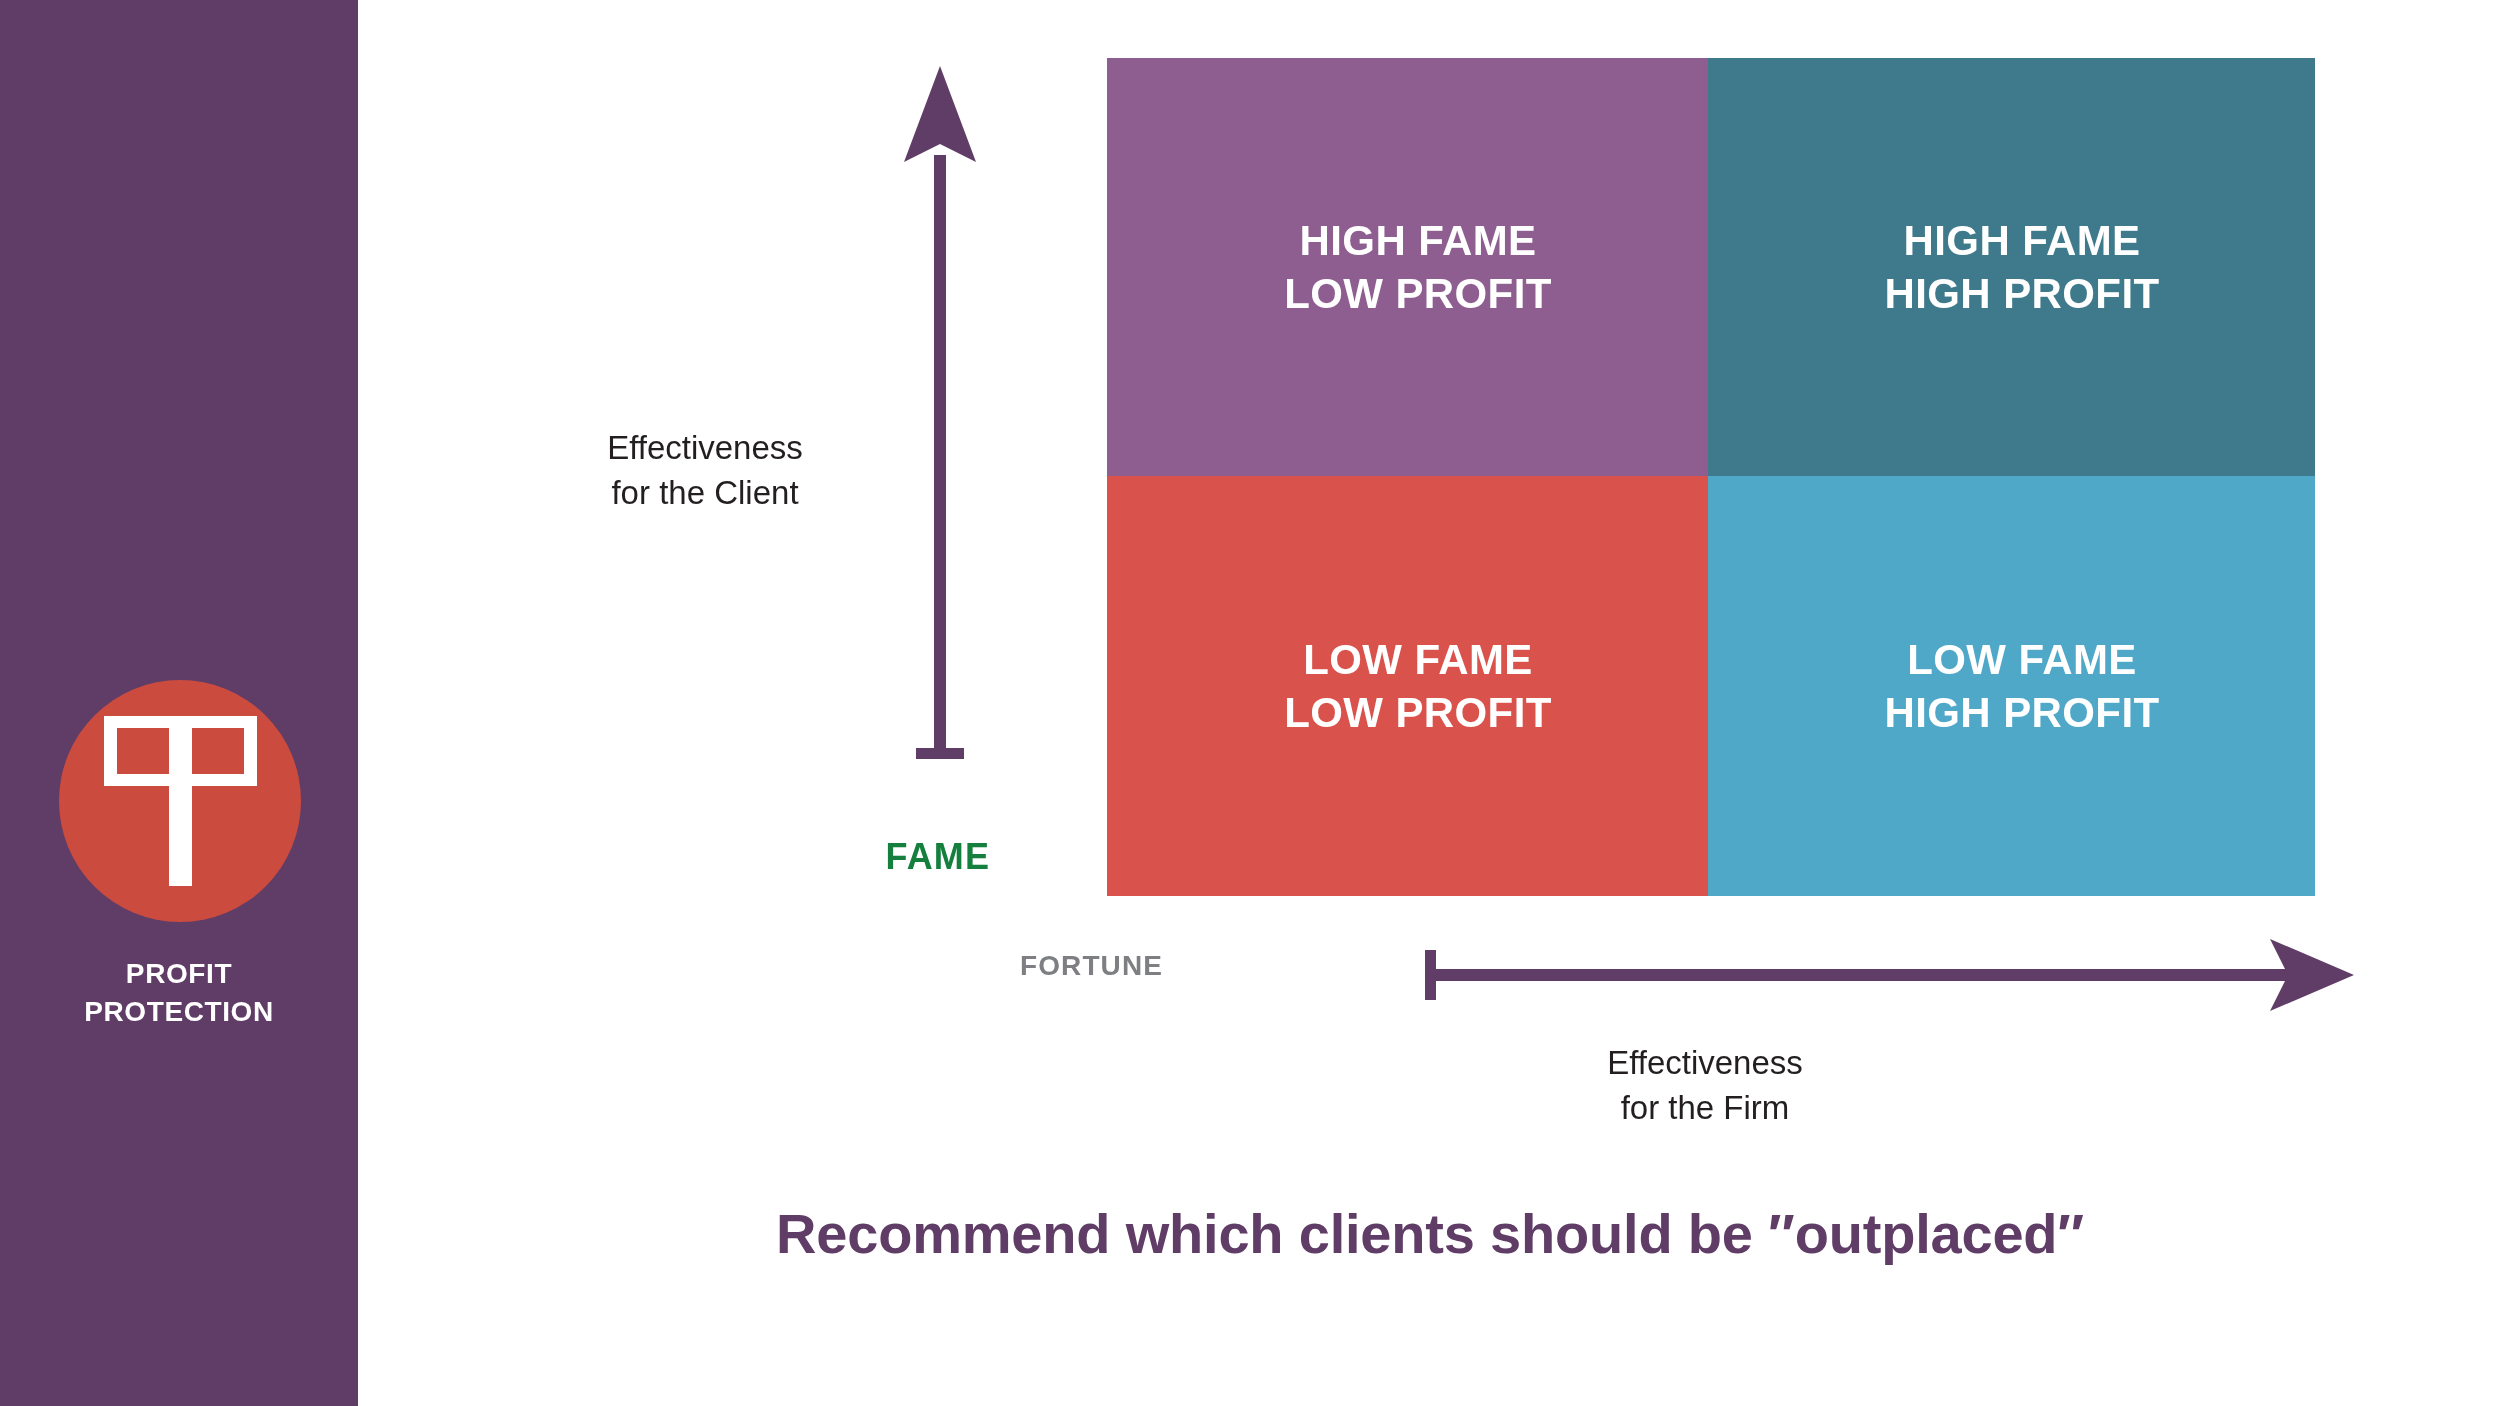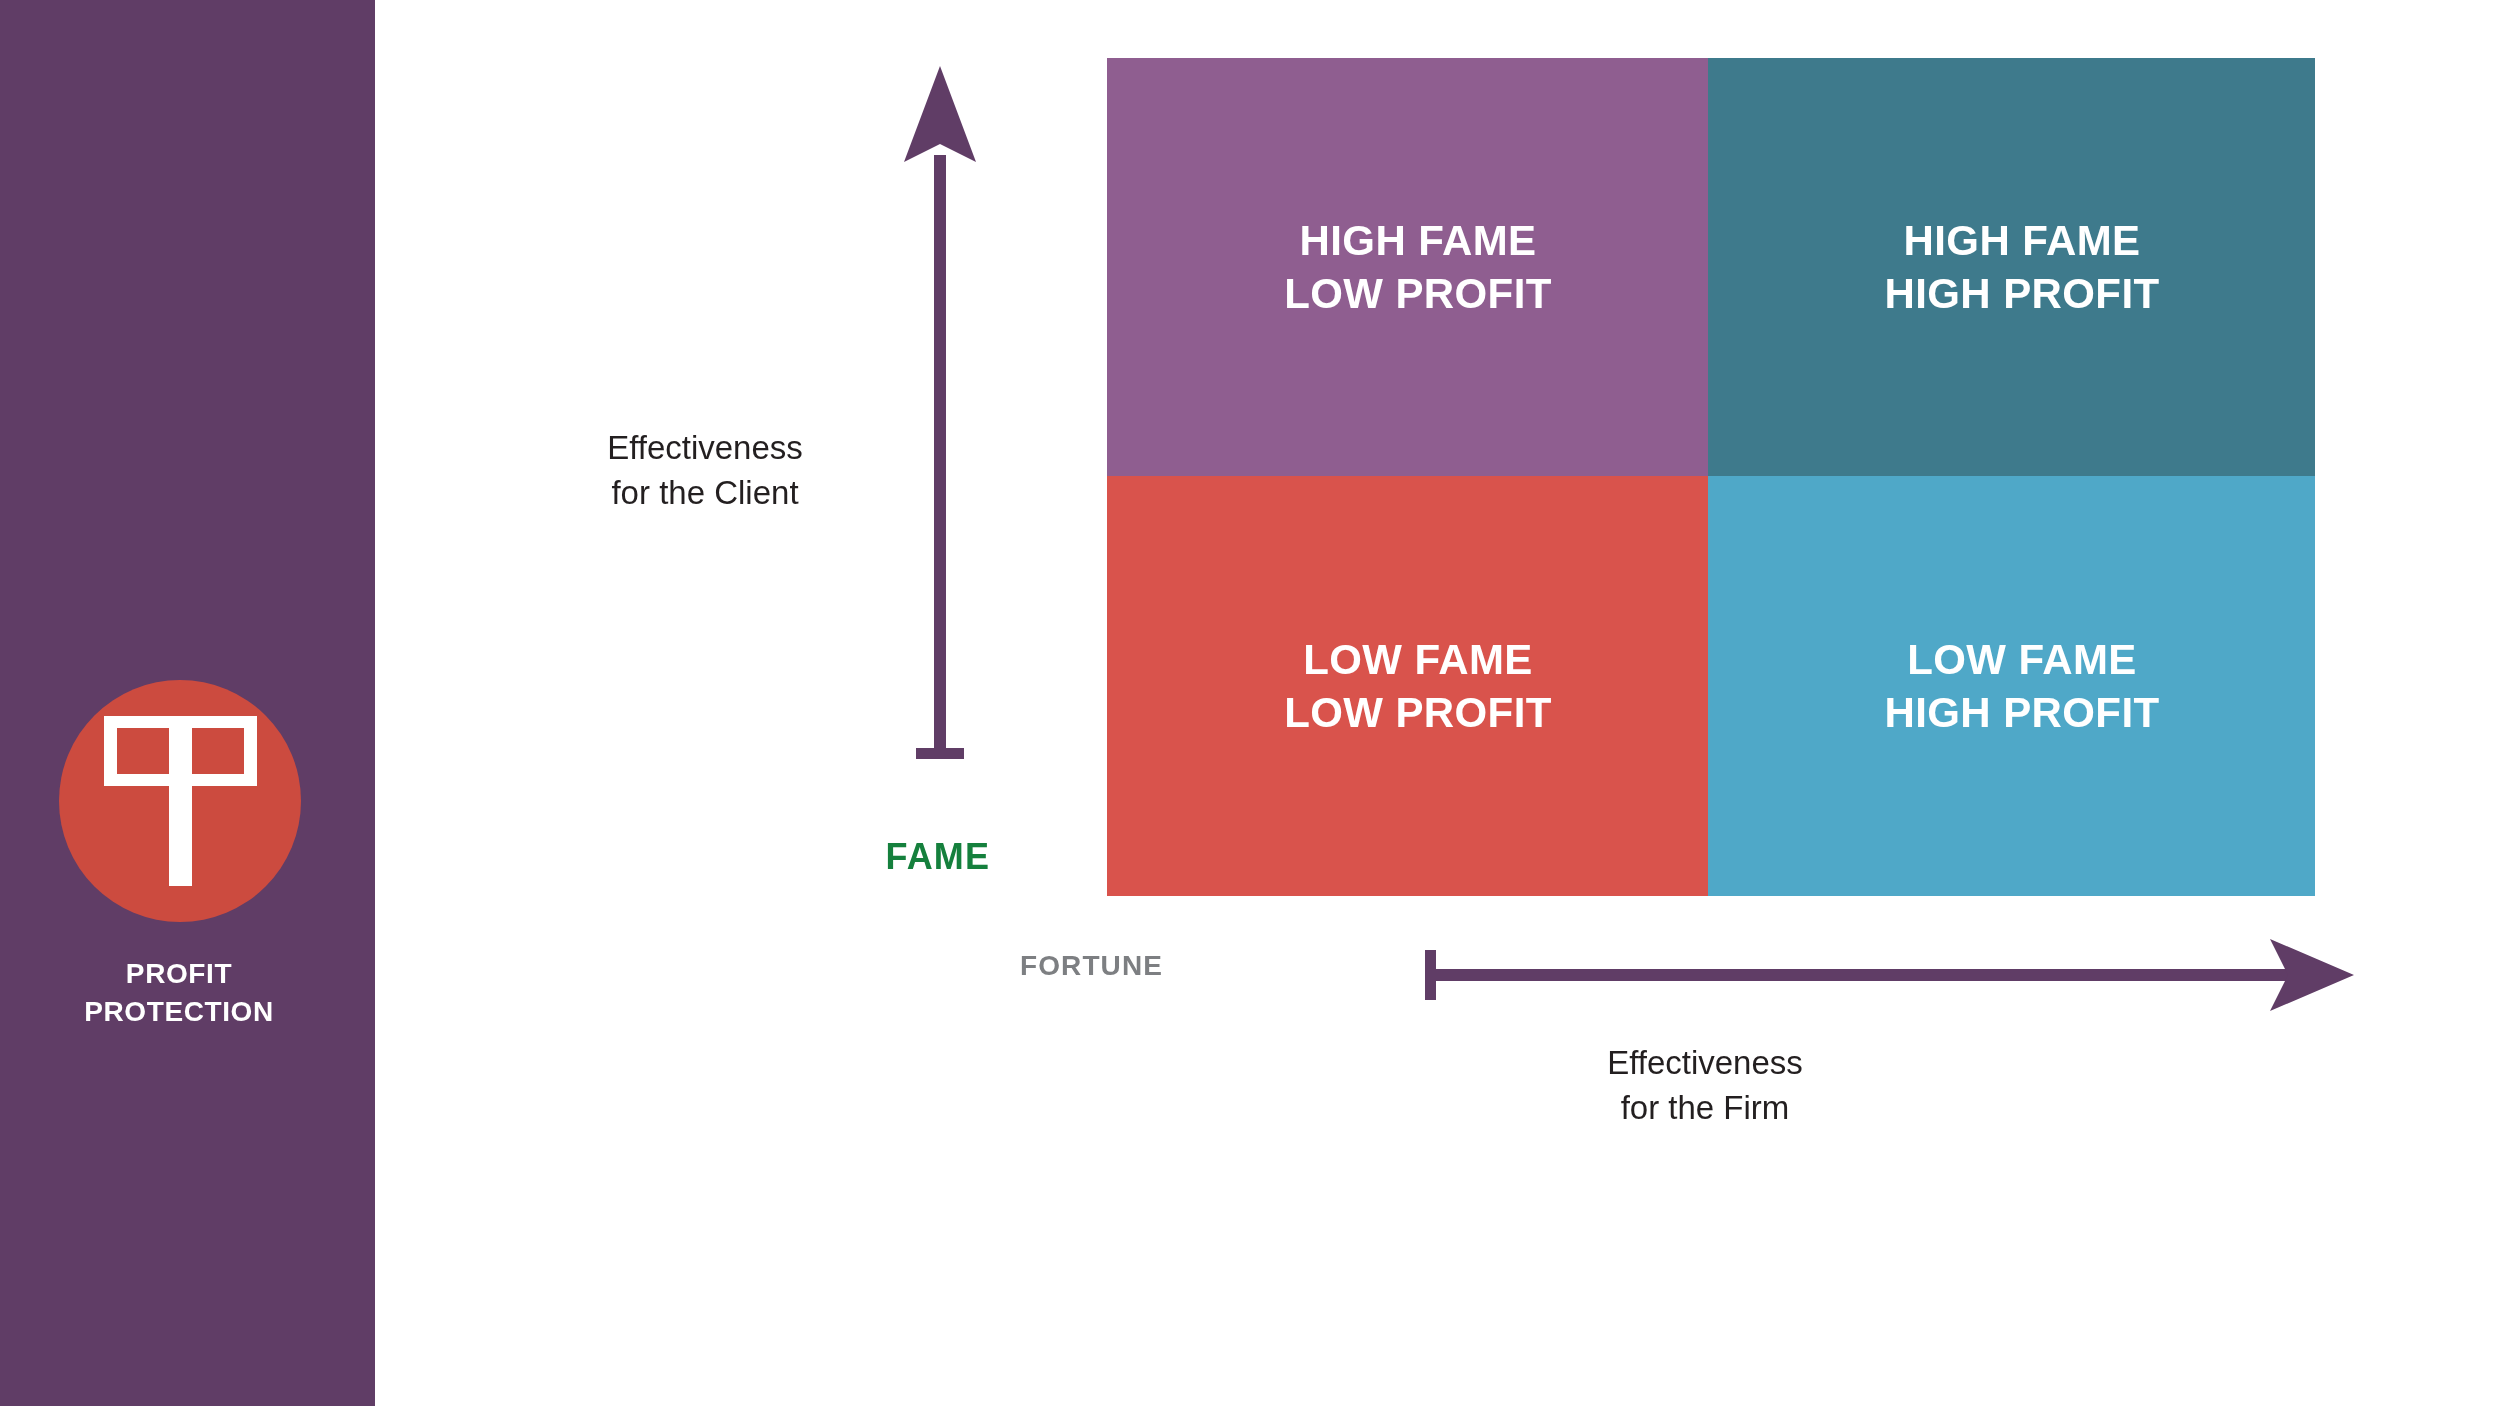--- a/index.html
+++ b/index.html
@@ -19,21 +19,20 @@
   }
 
   
   #sidebar {
     position: absolute;
     left: 0;
     top: 0;
     width: 358px;
     height: 1406px;
     background: #603D66;
-    padding-left: 17px;
   }
   #logo-circle {
     position: absolute;
     left: 59px;
     top: 680px;
     width: 242px;
     height: 242px;
     border-radius: 50%;
     background: #CC4B3F;
   }
@@ -270,15 +269,16 @@
     <div class="quadrant" id="quad-br">
       <span>
         <span class="quad-line">LOW FAME</span>
         <span class="quad-line">HIGH PROFIT</span>
       </span>
     </div>
 
   </div>
 
   <div id="caption">
+    <span class="caption-line">Recommend which clients should be ″outplaced″</span>
   </div>
 
 </div>
 
 </body></html>

